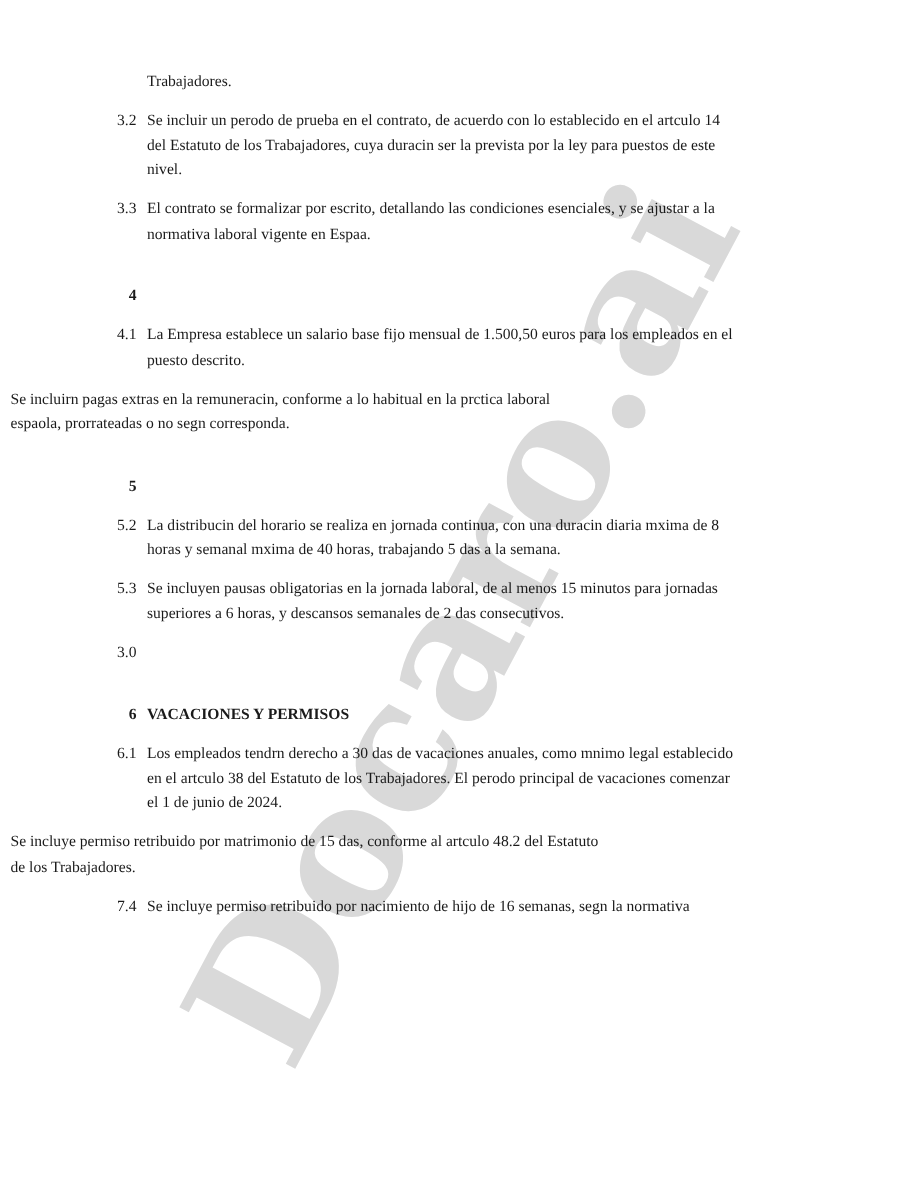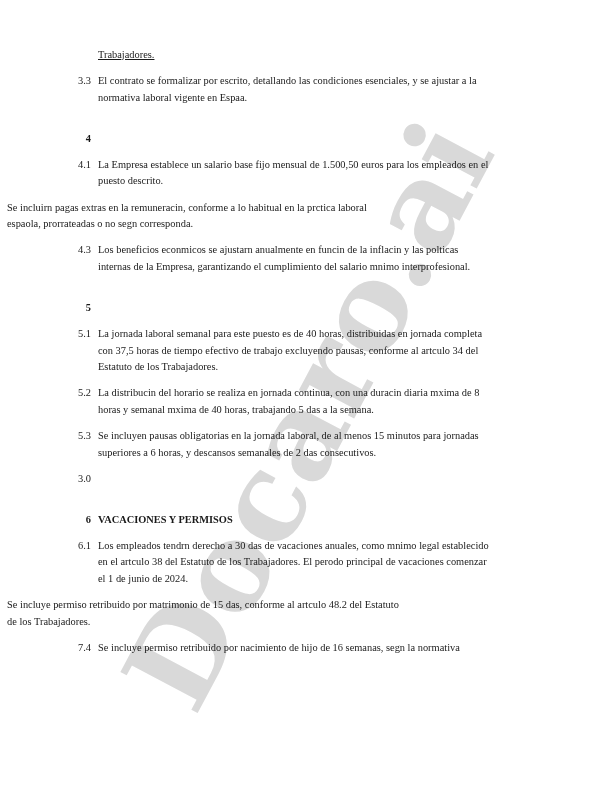--- a/index.html
+++ b/index.html
@@ -34,21 +34,21 @@
     z-index: 1;
     padding: 47px 67px 0 0;
   }
   .block {
     display: grid;
     grid-template-columns: 91px 1fr;
     margin-top: 9.5px;
     font-size: 10.4px;
     line-height: 16.6px;
   }
-  .block:first-child { margin-top: 0; text-decoration: underline; }
+  .block:first-child { margin-top: 0; }
   .block.heading {
     margin-top: 24.5px;
     font-weight: bold;
   }
   .num {
     text-align: right;
     white-space: nowrap;
   }
   .txt {
     padding-left: 7px;
@@ -62,20 +62,26 @@
 
   <div class="watermark">Docaro.ai</div>
 
   <div class="content">
 
     <div class="block">
       <div class="num"></div>
       <div class="txt">Trabajadores.</div>
     </div>
 
+    <div class="block">
+      <div class="num">3.2</div>
+      <div class="txt">Se incluir un perodo de prueba en el contrato, de acuerdo con lo establecido en el artculo 14
+del Estatuto de los Trabajadores, cuya duracin ser la prevista por la ley para puestos de este
+nivel.</div>
+    </div>
 
     <div class="block">
       <div class="num">3.3</div>
       <div class="txt">El contrato se formalizar por escrito, detallando las condiciones esenciales, y se ajustar a la
 normativa laboral vigente en Espaa.</div>
     </div>
 
     <div class="block heading">
       <div class="num">4</div>
     </div>
@@ -84,36 +90,25 @@
       <div class="num">4.1</div>
       <div class="txt">La Empresa establece un salario base fijo mensual de 1.500,50 euros para los empleados en el
 puesto descrito.</div>
     </div>
 
     <div class="block">
       <div class="txt">Se incluirn pagas extras en la remuneracin, conforme a lo habitual en la prctica laboral
 espaola, prorrateadas o no segn corresponda.</div>
     </div>
 
-    <div class="block">
-      <div class="num">4.3</div>
-      <div class="txt">Los beneficios econmicos se ajustarn anualmente en funcin de la inflacin y las polticas
-internas de la Empresa, garantizando el cumplimiento del salario mnimo interprofesional.</div>
-    </div>
 
     <div class="block heading">
       <div class="num">5</div>
     </div>
 
-    <div class="block">
-      <div class="num">5.1</div>
-      <div class="txt">La jornada laboral semanal para este puesto es de 40 horas, distribuidas en jornada completa
-con 37,5 horas de tiempo efectivo de trabajo excluyendo pausas, conforme al artculo 34 del
-Estatuto de los Trabajadores.</div>
-    </div>
 
     <div class="block">
       <div class="num">5.2</div>
       <div class="txt">La distribucin del horario se realiza en jornada continua, con una duracin diaria mxima de 8
 horas y semanal mxima de 40 horas, trabajando 5 das a la semana.</div>
     </div>
 
     <div class="block">
       <div class="num">5.3</div>
       <div class="txt">Se incluyen pausas obligatorias en la jornada laboral, de al menos 15 minutos para jornadas

